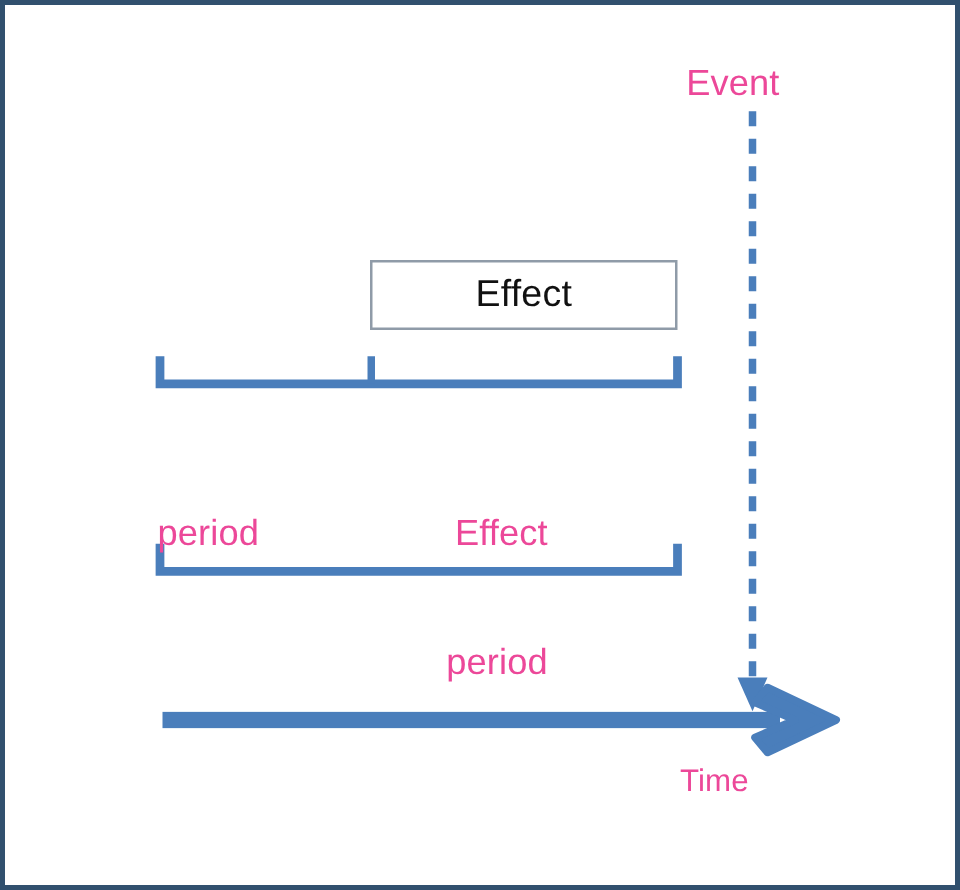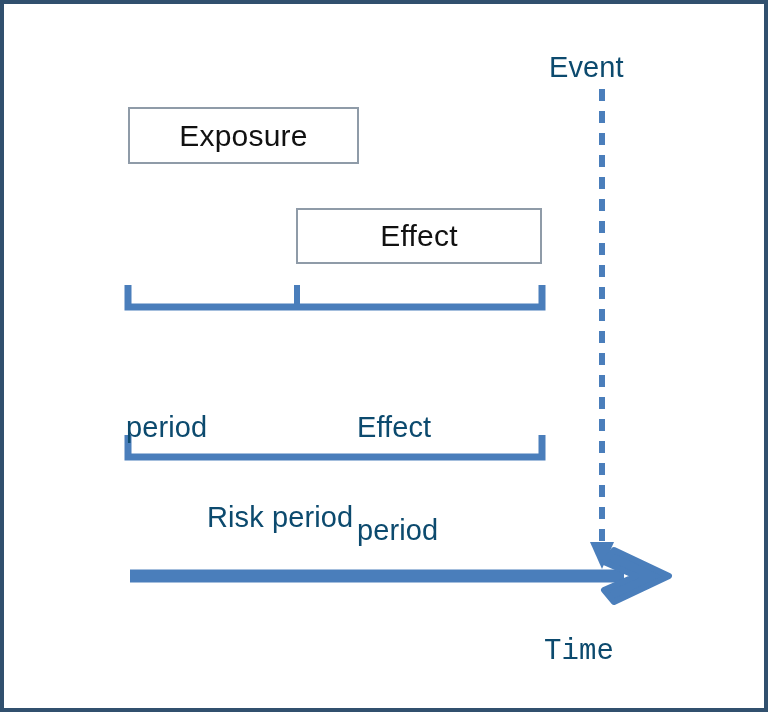--- a/index.html
+++ b/index.html
@@ -29,26 +29,27 @@
   .svg-layer {
     position: absolute;
     left: 0;
     top: 0;
     width: 768px;
     height: 712px;
     pointer-events: none;
   }
   .lbl {
     position: absolute;
-    color: #0c4a6e;
+    color: #ec4899;
     font-family: "Liberation Sans", sans-serif;
     font-weight: 400;
     line-height: 1.18;
     white-space: pre;
     letter-spacing: 0.1px;
+    text-align: right;
   }
   .box {
     position: absolute;
     background: #ffffff;
     border: 2px solid #8f9ba8;
     box-sizing: border-box;
     display: flex;
     align-items: center;
     justify-content: center;
   }
@@ -58,21 +59,21 @@
     font-family: "Liberation Sans", sans-serif;
     letter-spacing: 0.2px;
   }
   #exposure-box { left: 124px; top: 103px; width: 231px; height: 57px; }
   #effect-box   { left: 292px; top: 204px; width: 246px; height: 56px; }
 
   #induction-period-label { left: 122px; top: 338px; font-size: 29px; }
   #effect-period-label    { left: 353px; top: 338px; font-size: 29px; }
   #risk-period-label      { left: 203px; top: 496px; font-size: 29px; }
   #event-label            { left: 545px; top: 46px;  font-size: 29px; }
-  #time-label             { left: 540px; top: 631px; font-size: 29px; font-family: Liberation Mono, monospace; }
+  #time-label             { left: 540px; top: 607px; font-size: 25px; }
 </style>
 </head>
 <body>
 
 <div id="figure-root">
   <div id="figure-canvas">
 
     <svg class="svg-layer" viewBox="0 0 768 712" xmlns="http://www.w3.org/2000/svg">
 
       <g>
@@ -88,37 +89,33 @@
         <line x1="598" y1="85" x2="598" y2="548" stroke="#4a7ebb" stroke-width="6" stroke-dasharray="12 10" stroke-linecap="butt"></line>
         <polygon points="586,538 610,538 598,565" fill="#4a7ebb"></polygon>
       </g>
 
       <g>
         <rect x="126" y="565.5" width="494" height="13" fill="#4a7ebb"></rect>
         <path d="M 610 546 L 665 572 L 610 598 L 600 586 L 632 572 L 600 558 Z" fill="#4a7ebb" stroke="#4a7ebb" stroke-width="6" stroke-linejoin="round"></path>
       </g>
     </svg>
 
-    <div class="box" id="exposure-box">
-      <span class="box-label">Exposure</span>
-    </div>
 
     <div class="box" id="effect-box">
       <span class="box-label">Effect</span>
     </div>
 
     <div class="lbl" id="induction-period-label">
       <div>period</div>
     </div>
 
     <div class="lbl" id="effect-period-label">
       <div>Effect</div>
       <div>period</div>
     </div>
 
-    <div class="lbl" id="risk-period-label">Risk period</div>
 
     <div class="lbl" id="event-label">Event</div>
 
     <div class="lbl" id="time-label">Time</div>
 
   </div>
 </div>
 
 </body></html>

